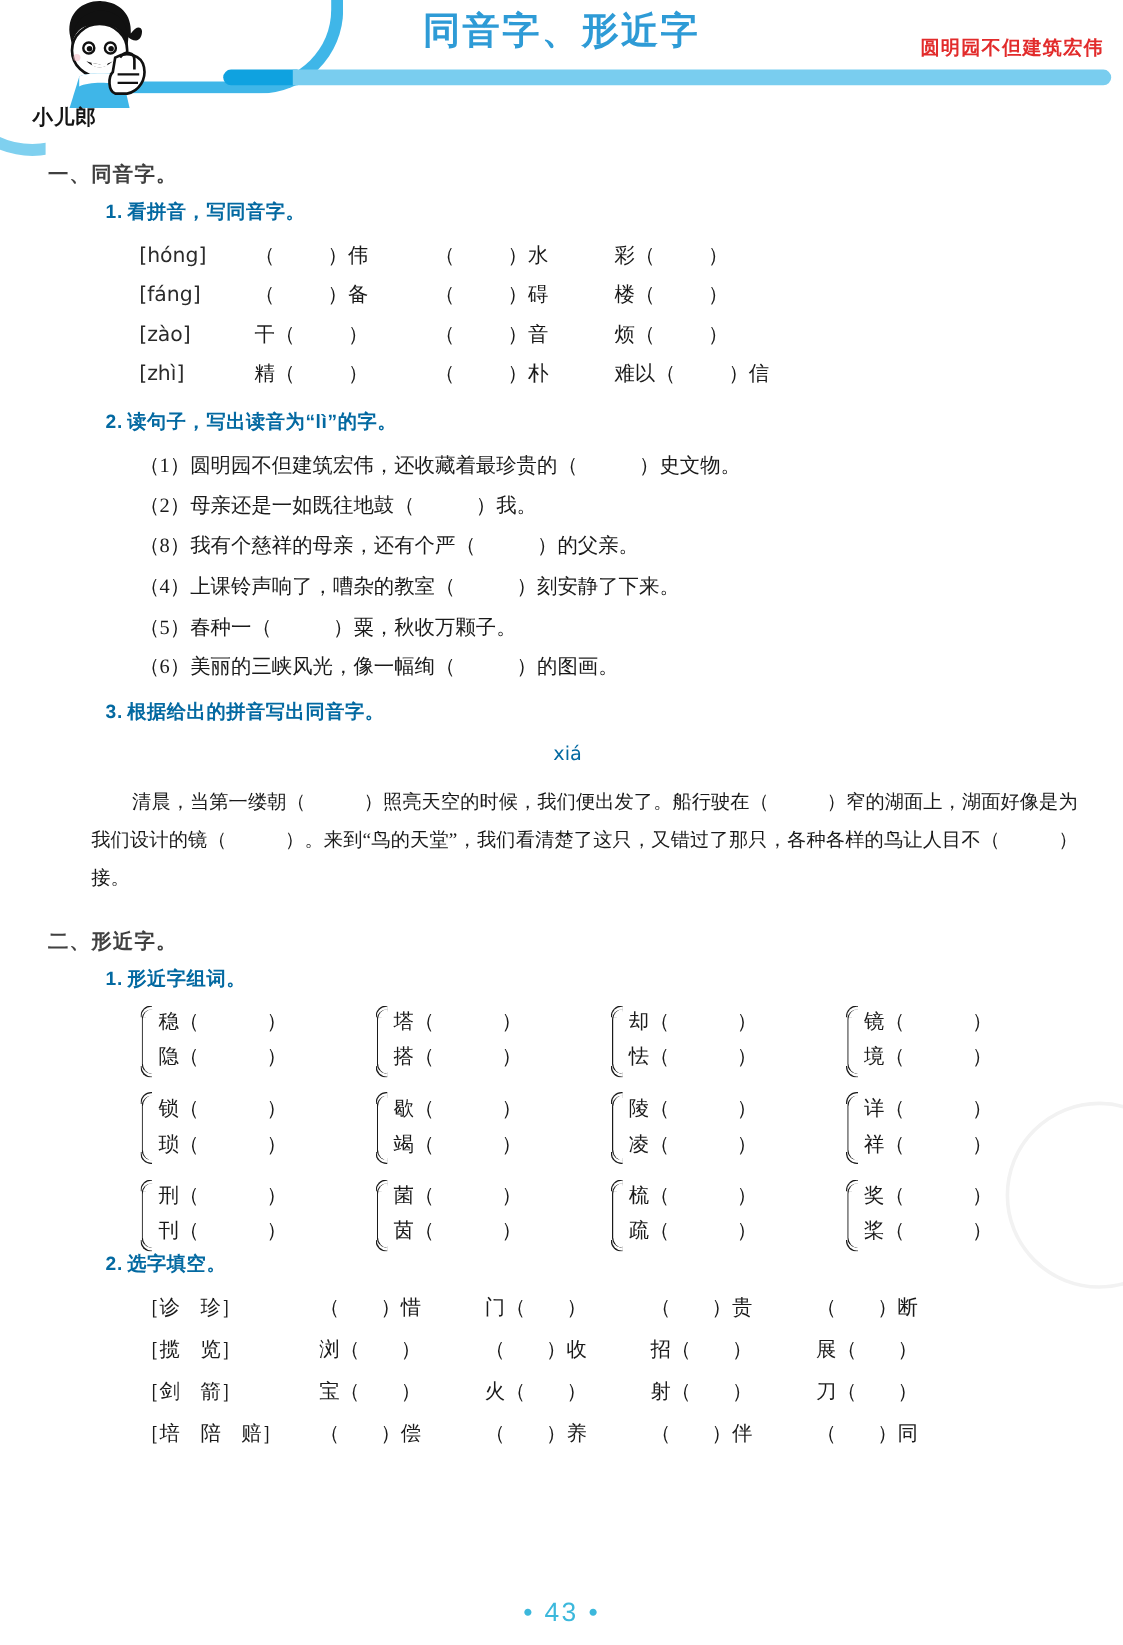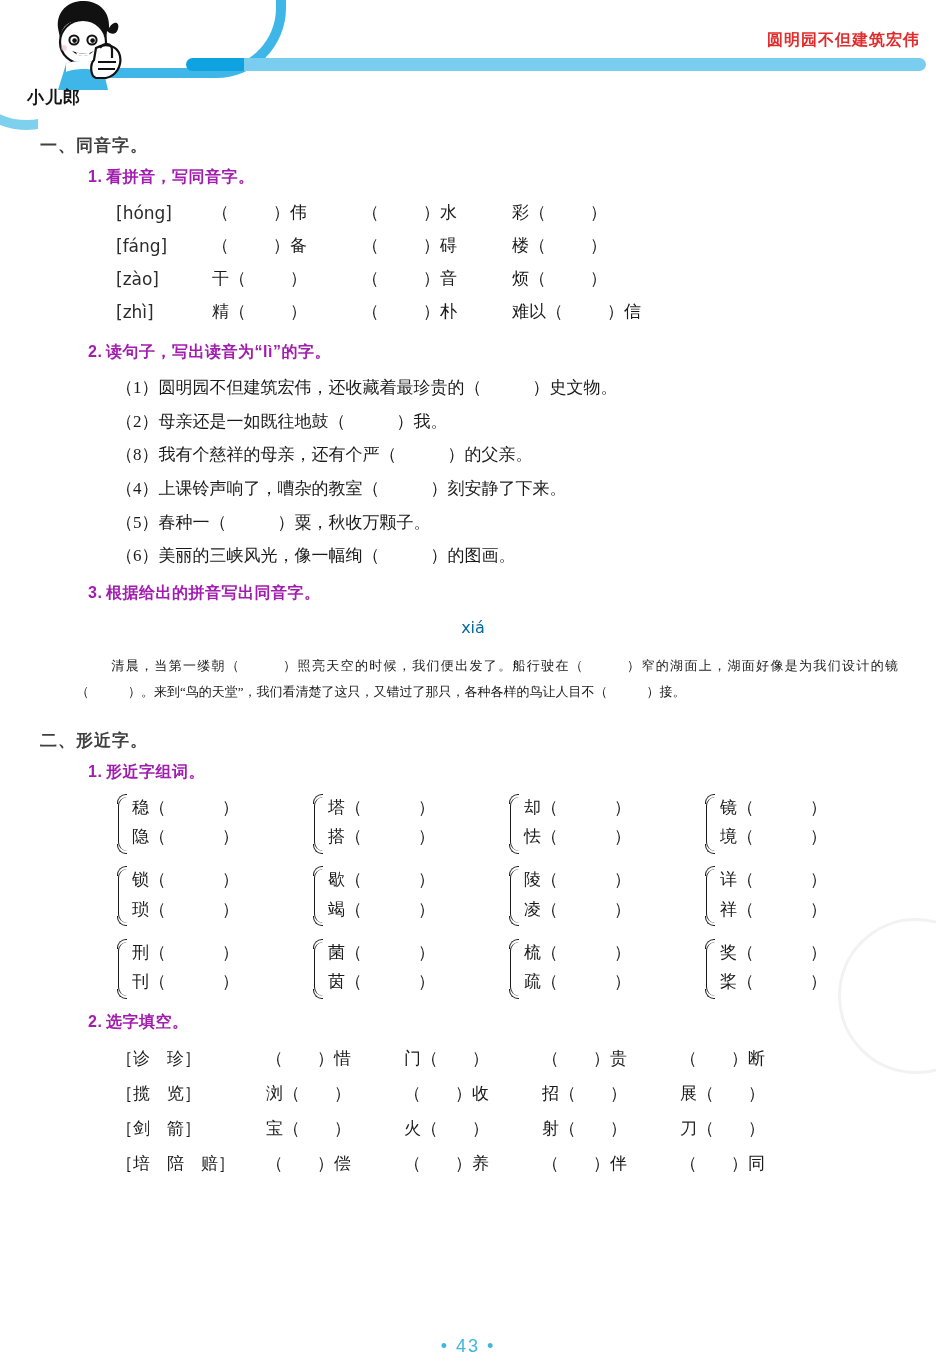--- a/index.html
+++ b/index.html
@@ -62,21 +62,21 @@
   
   .content{position:relative;padding:0 20px 0 30px;}
 
   .sec-title{
     font-family:"Liberation Sans","DejaVu Sans",sans-serif;
     font-size:17px;font-weight:bold;color:#404040;
     margin:16px 0 10px 10px;letter-spacing:1px;
   }
   .ex-title{
     font-family:"Liberation Sans","DejaVu Sans",sans-serif;
-    font-size:16px;font-weight:bold;color:#a21caf;
+    font-size:16px;font-weight:bold;color:#0369a1;
     margin:6px 0 8px 58px;letter-spacing:.5px;
   }
   .ex-num{display:inline-block;min-width:18px;}
 
   
   .py-table{margin:4px 0 0 86px;border-collapse:collapse;}
   .py-table td{padding:5px 0;font-size:17px;vertical-align:middle;white-space:nowrap;}
   .py-key{
     font-family:"DejaVu Sans",sans-serif;
     font-size:16px;width:96px;color:#2b2b2b;
@@ -89,21 +89,21 @@
 
   
   .sent{margin:0 0 0 86px;font-size:17px;line-height:1.98;white-space:nowrap;}
 
   
   .xia-label{
     text-align:center;margin:14px 0 16px 0;
     font-family:"DejaVu Sans",sans-serif;font-size:16px;color:#0369a1;
   }
   .xia-para{
-    margin:0 18px 0 46px;font-size:13px;line-height:2.0;text-align:justify;
+    margin:0 18px 0 46px;font-size:16px;line-height:2.0;text-align:justify;
   }
   .xia-para .indent{display:inline-block;width:34px;}
 
   
   .nc-grid{
     margin:10px 0 0 86px;
     display:grid;grid-template-columns:repeat(4,196px);
     row-gap:14px;
   }
   .nc-pair{position:relative;padding-left:16px;}
@@ -123,21 +123,21 @@
 
   
   .cf-table{margin:6px 0 0 86px;border-collapse:collapse;}
   .cf-table td{padding:6px 0;font-size:17px;white-space:nowrap;vertical-align:middle;}
   .cf-key{width:150px;}
   .cf-cell{width:138px;}
 
   .page-num{
     position:absolute;left:0;right:0;bottom:14px;text-align:center;
     font-family:"Liberation Sans","DejaVu Sans",sans-serif;
-    font-size:18px;color:#3cb8dc;letter-spacing:2px;
+    font-size:22px;color:#3cb8dc;letter-spacing:2px;
   }
 </style>
 </head>
 <body>
 
 <div class="watermark"></div>
 
 <div class="header">
   <div class="hdr-ring"></div>
   <div class="hdr-ring-cut"></div>
@@ -155,20 +155,21 @@
     <path d="M40 54 Q47 57 54 54 L53 57 Q47 59 41 57 Z" fill="#fff"></path>
     <circle cx="28" cy="50" r="3" fill="#f0b7c0" opacity=".55"></circle>
     <path d="M30 66 C34 62 62 62 66 66 L72 92 L22 92 Z" fill="#3fb6e8"></path>
     <path d="M30 66 C34 62 62 62 66 66 L66 74 C58 70 38 70 30 74 Z" fill="#fff"></path>
     <path d="M60 50 C70 44 82 48 84 58 C86 68 80 78 70 80 L60 80 C54 78 54 66 58 62 Z" fill="#fff" stroke="#111" stroke-width="2.2"></path>
     <path d="M64 50 C68 44 76 45 76 52 L76 60" fill="none" stroke="#111" stroke-width="2.2"></path>
     <path d="M62 64 L80 64 M62 71 L79 71" stroke="#111" stroke-width="1.8" fill="none"></path>
   </svg>
   <div class="mascot-name">小儿郎</div>
 
+  <div class="title">同音字、形近字</div>
   <div class="print-note">圆明园不但建筑宏伟</div>
 
   <div class="bar-wrap">
     <div class="bar-dark"></div>
     <div class="bar-light"></div>
   </div>
 </div>
 
 <div class="content">
 
@@ -287,21 +288,21 @@
       <div class="nc-row"><span>梳（</span><span class="gap"></span><span>）</span></div>
       <div class="nc-row"><span>疏（</span><span class="gap"></span><span>）</span></div>
       </div>
     <div class="nc-pair">
         <div class="nc-brace"></div>
       <div class="nc-row"><span>奖（</span><span class="gap"></span><span>）</span></div>
       <div class="nc-row"><span>桨（</span><span class="gap"></span><span>）</span></div>
       </div>
   </div>
 
-  <div class="ex-title" style="margin-top:16px">
+  <div class="ex-title" style="margin-top:3px">
     <span class="ex-num">2.</span><span>选字填空。</span>
   </div>
 
   <table class="cf-table">
     <tbody>
       <tr>
         <td class="cf-key">［诊　珍］</td>
         <td class="cf-cell">（　　）惜</td>
         <td class="cf-cell">门（　　）</td>
         <td class="cf-cell">（　　）贵</td>

